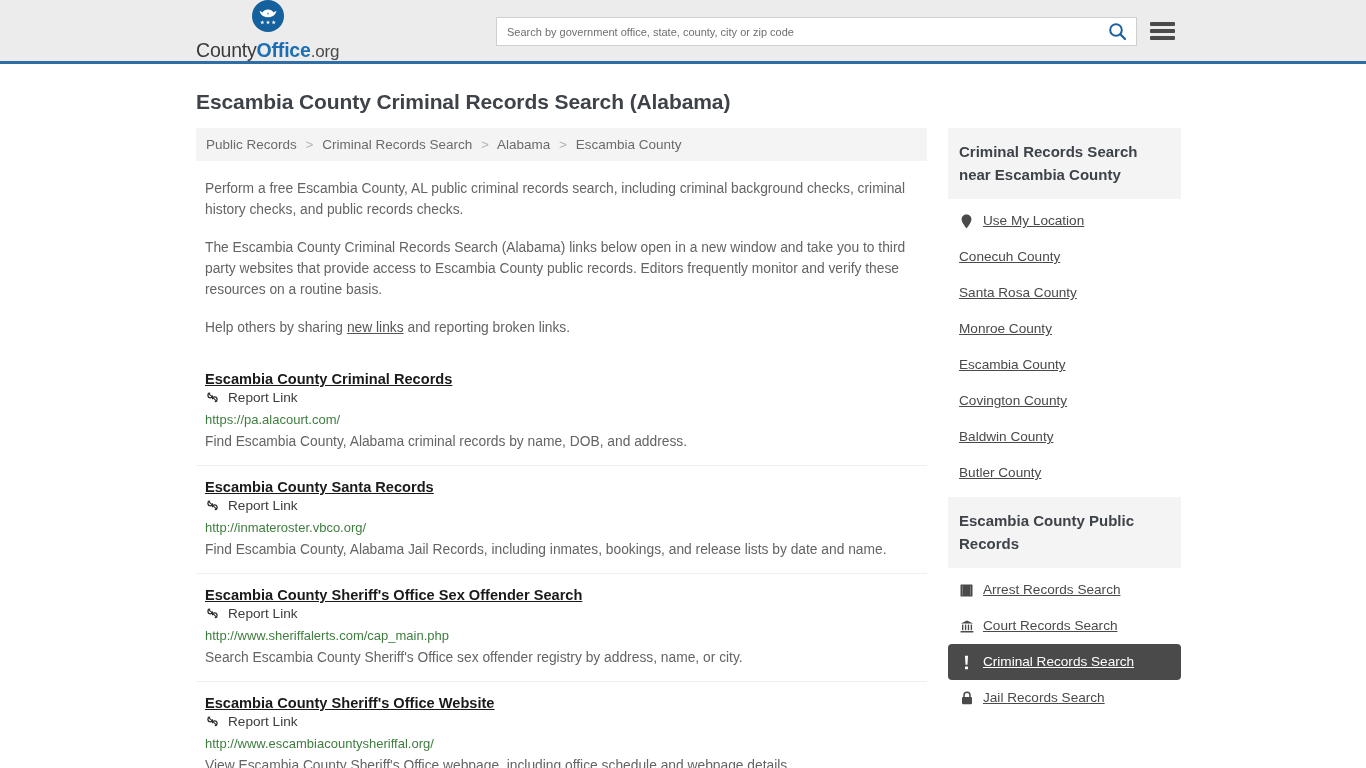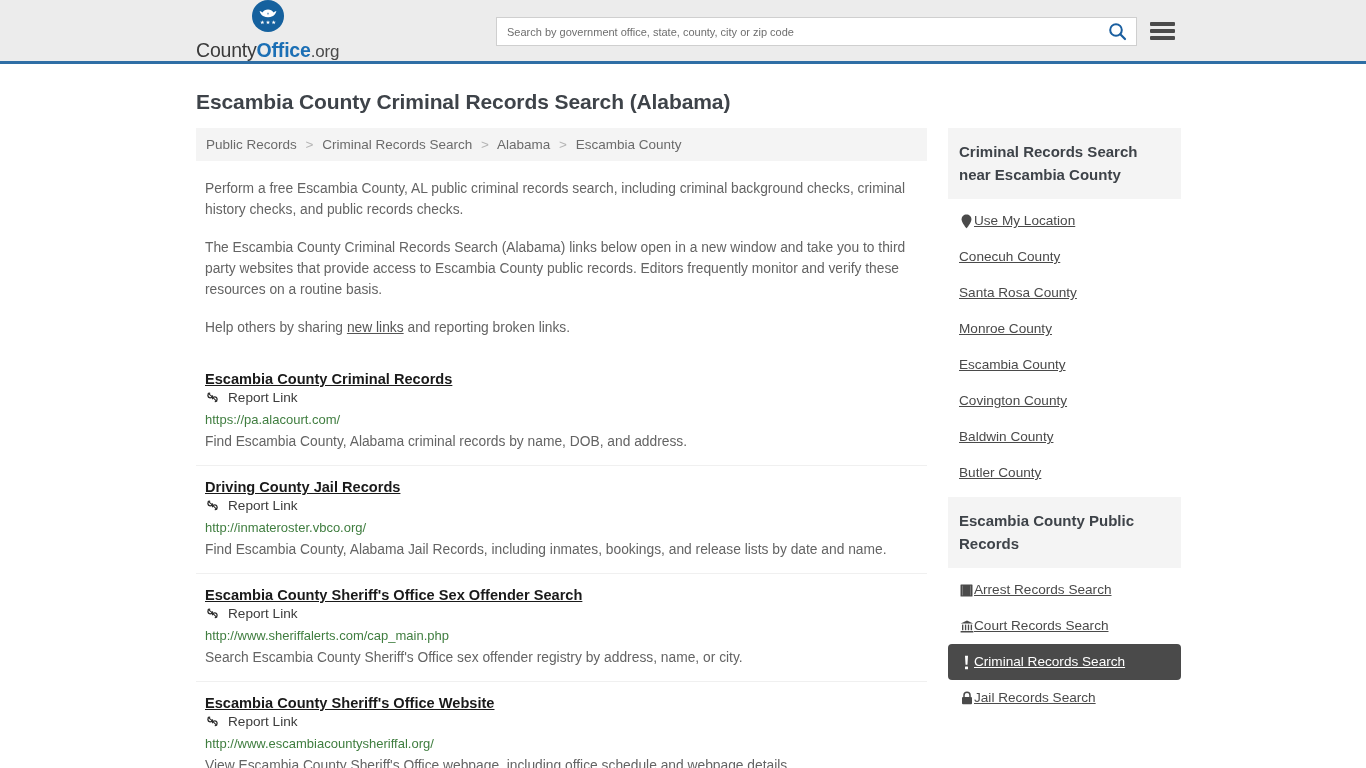--- a/index.html
+++ b/index.html
@@ -220,20 +220,21 @@
     margin: 0;
     font-size: 15px;
     font-weight: bold;
     color: #3e4349;
     line-height: 23px;
   }
   .panel-list { padding: 4px 0 0 0; }
   .panel-item {
     display: flex;
     align-items: center;
+    gap: 9px;
     padding: 9px 11px;
     border-radius: 4px;
     cursor: pointer;
   }
   .panel-item .pi-label {
     font-size: 13.6px;
     color: #4a4a4a;
     text-decoration: underline;
     line-height: 18px;
   }
@@ -323,21 +324,21 @@
               </svg>
               <span>Report Link</span>
             </span>
           </div>
           <div class="result-url">https://pa.alacourt.com/</div>
           <div class="result-desc">Find Escambia County, Alabama criminal records by name, DOB, and address.</div>
         </div>
 
         <div class="result">
           <div class="result-head">
-            <a href="#" class="result-title">Driving County Jail Records</a>
+            <a href="#" class="result-title">Escambia County Santa Records</a>
             <span class="report-link">
               <svg width="15" height="15" viewBox="0 0 16 16" aria-hidden="true">
                 <path d="M3.2 3.0 C5 5 7 6.6 8 7.6 C9 8.6 11 10.3 12.8 12.4" stroke="#2b2b2b" stroke-width="1.1" fill="none"></path>
                 <path d="M5.0 3.4 a2.5 2.5 0 1 0 3.0 3.0" stroke="#2b2b2b" stroke-width="1.4" fill="none" stroke-linecap="round"></path>
                 <path d="M11.0 12.3 a2.5 2.5 0 1 0 -3.0 -3.0" stroke="#2b2b2b" stroke-width="1.4" fill="none" stroke-linecap="round"></path>
               </svg>
               <span>Report Link</span>
             </span>
           </div>
           <div class="result-url">http://inmateroster.vbco.org/</div>

